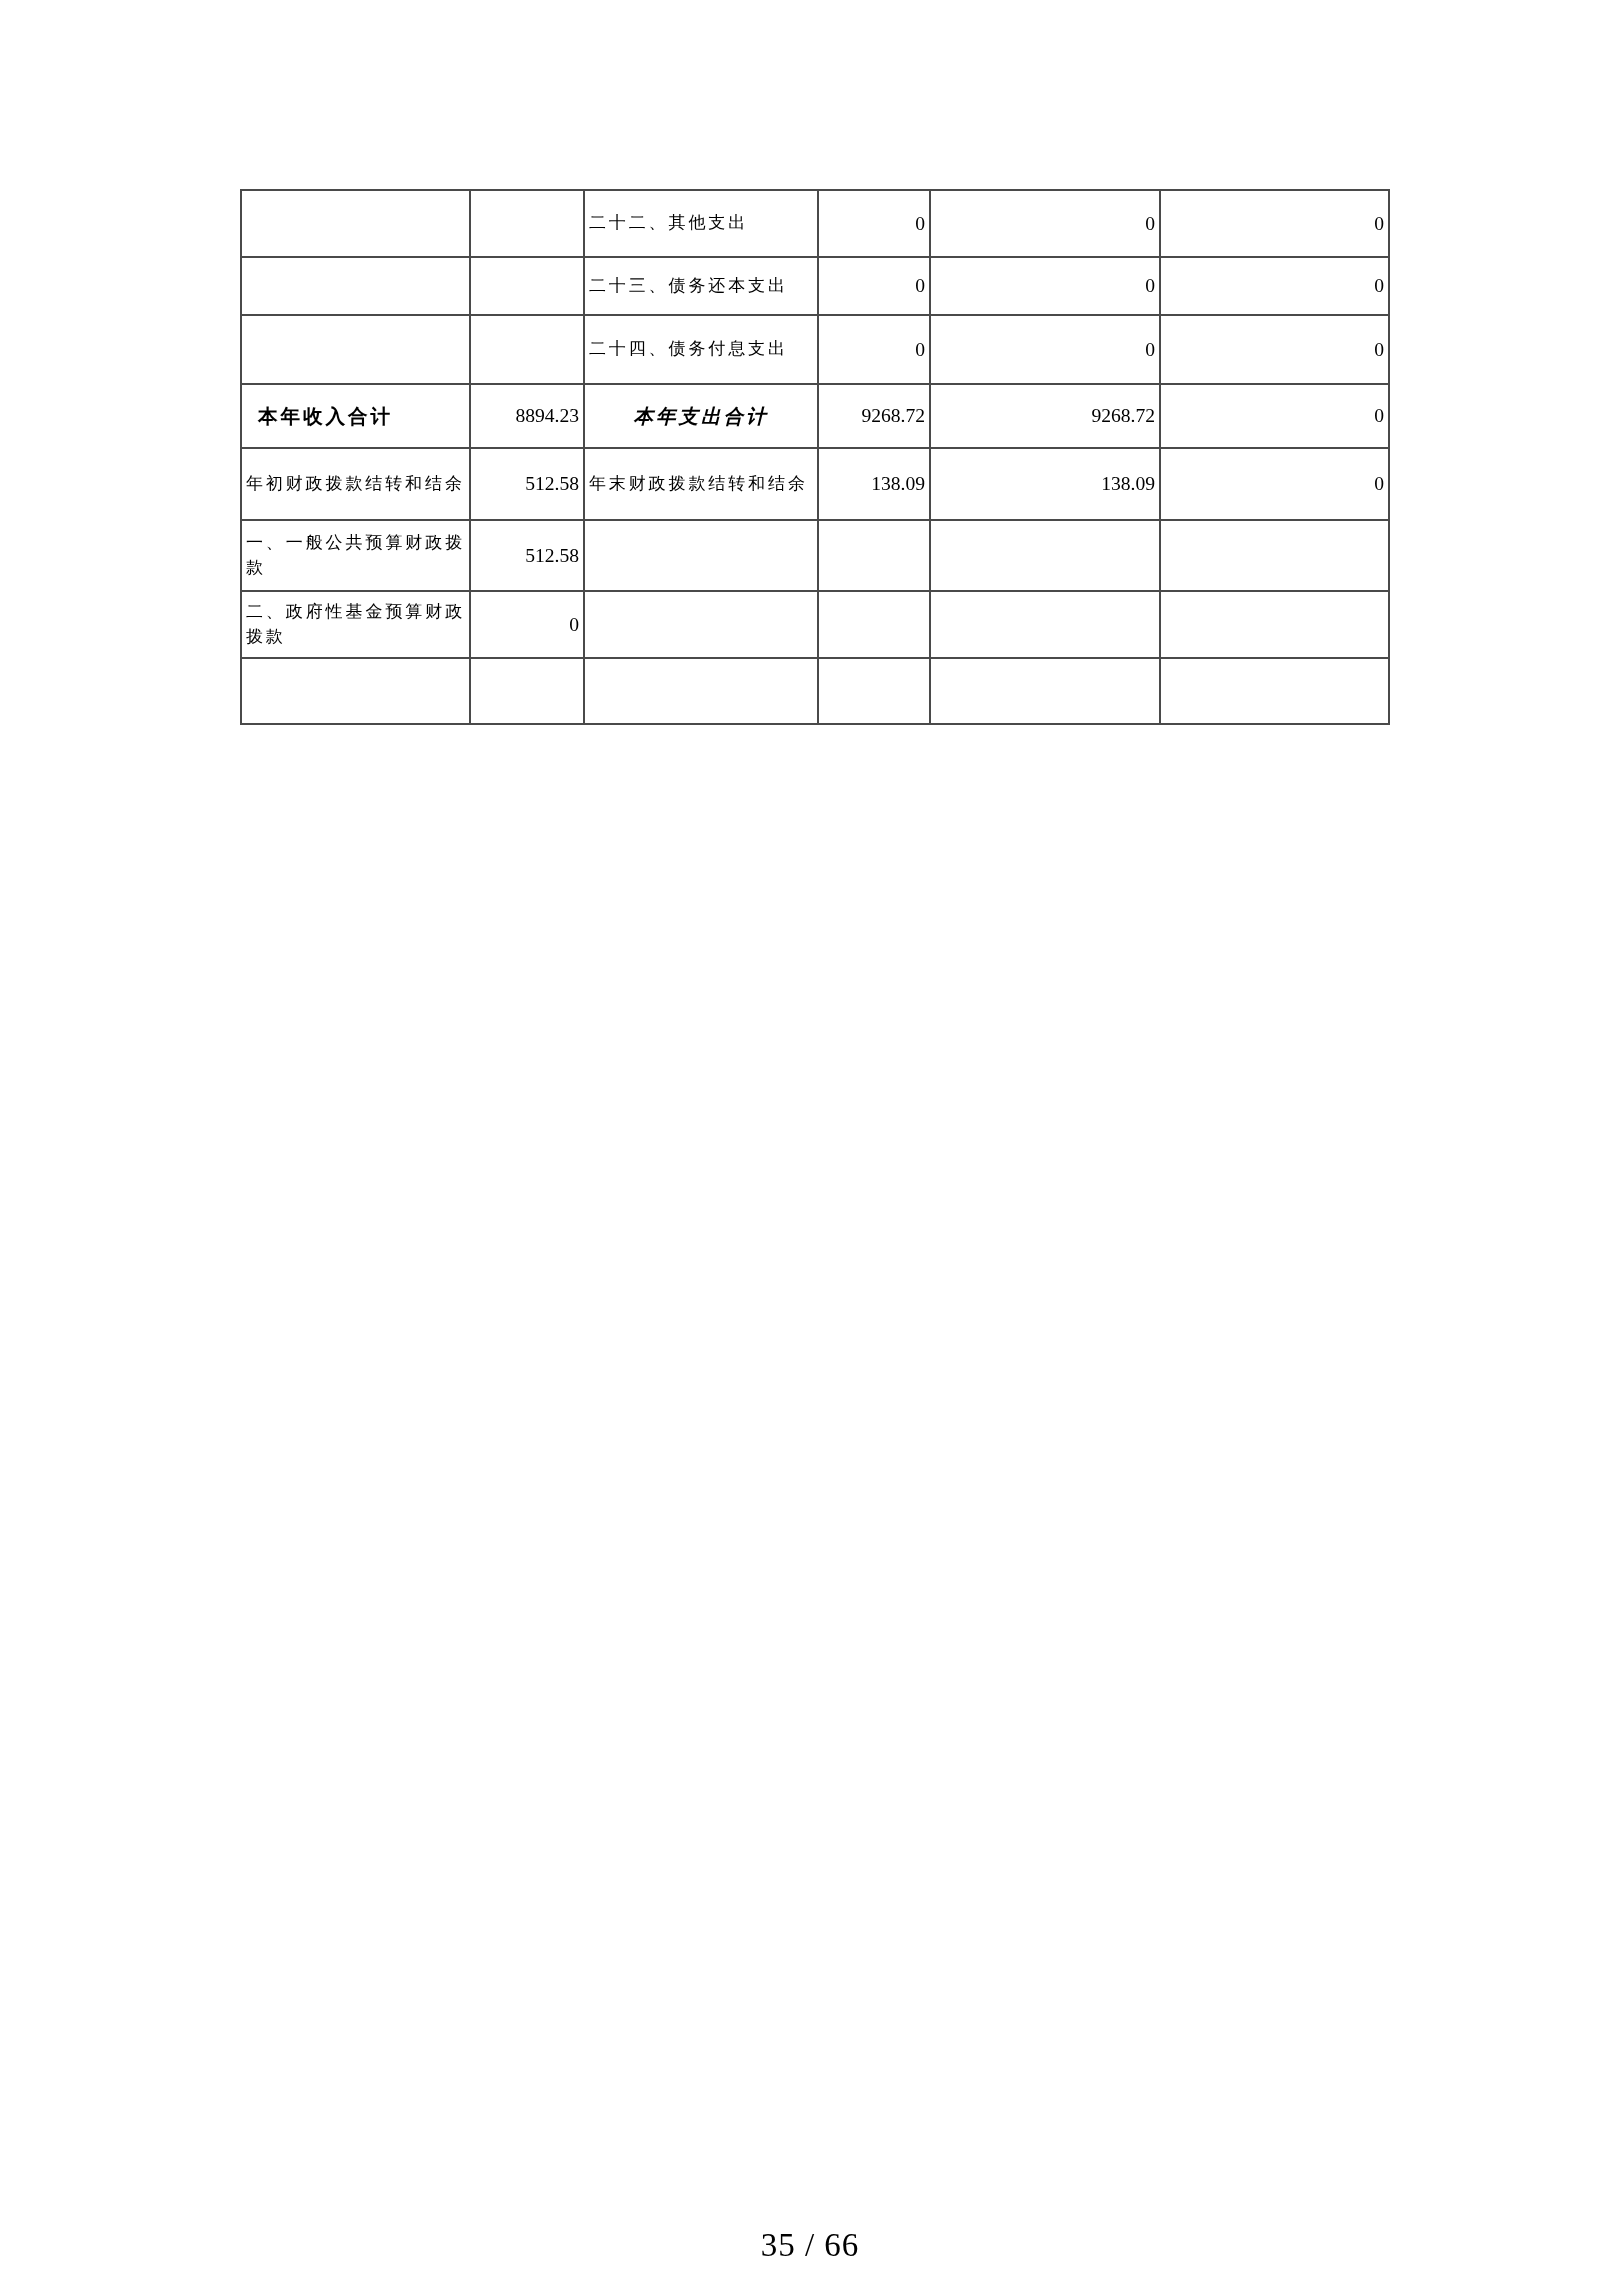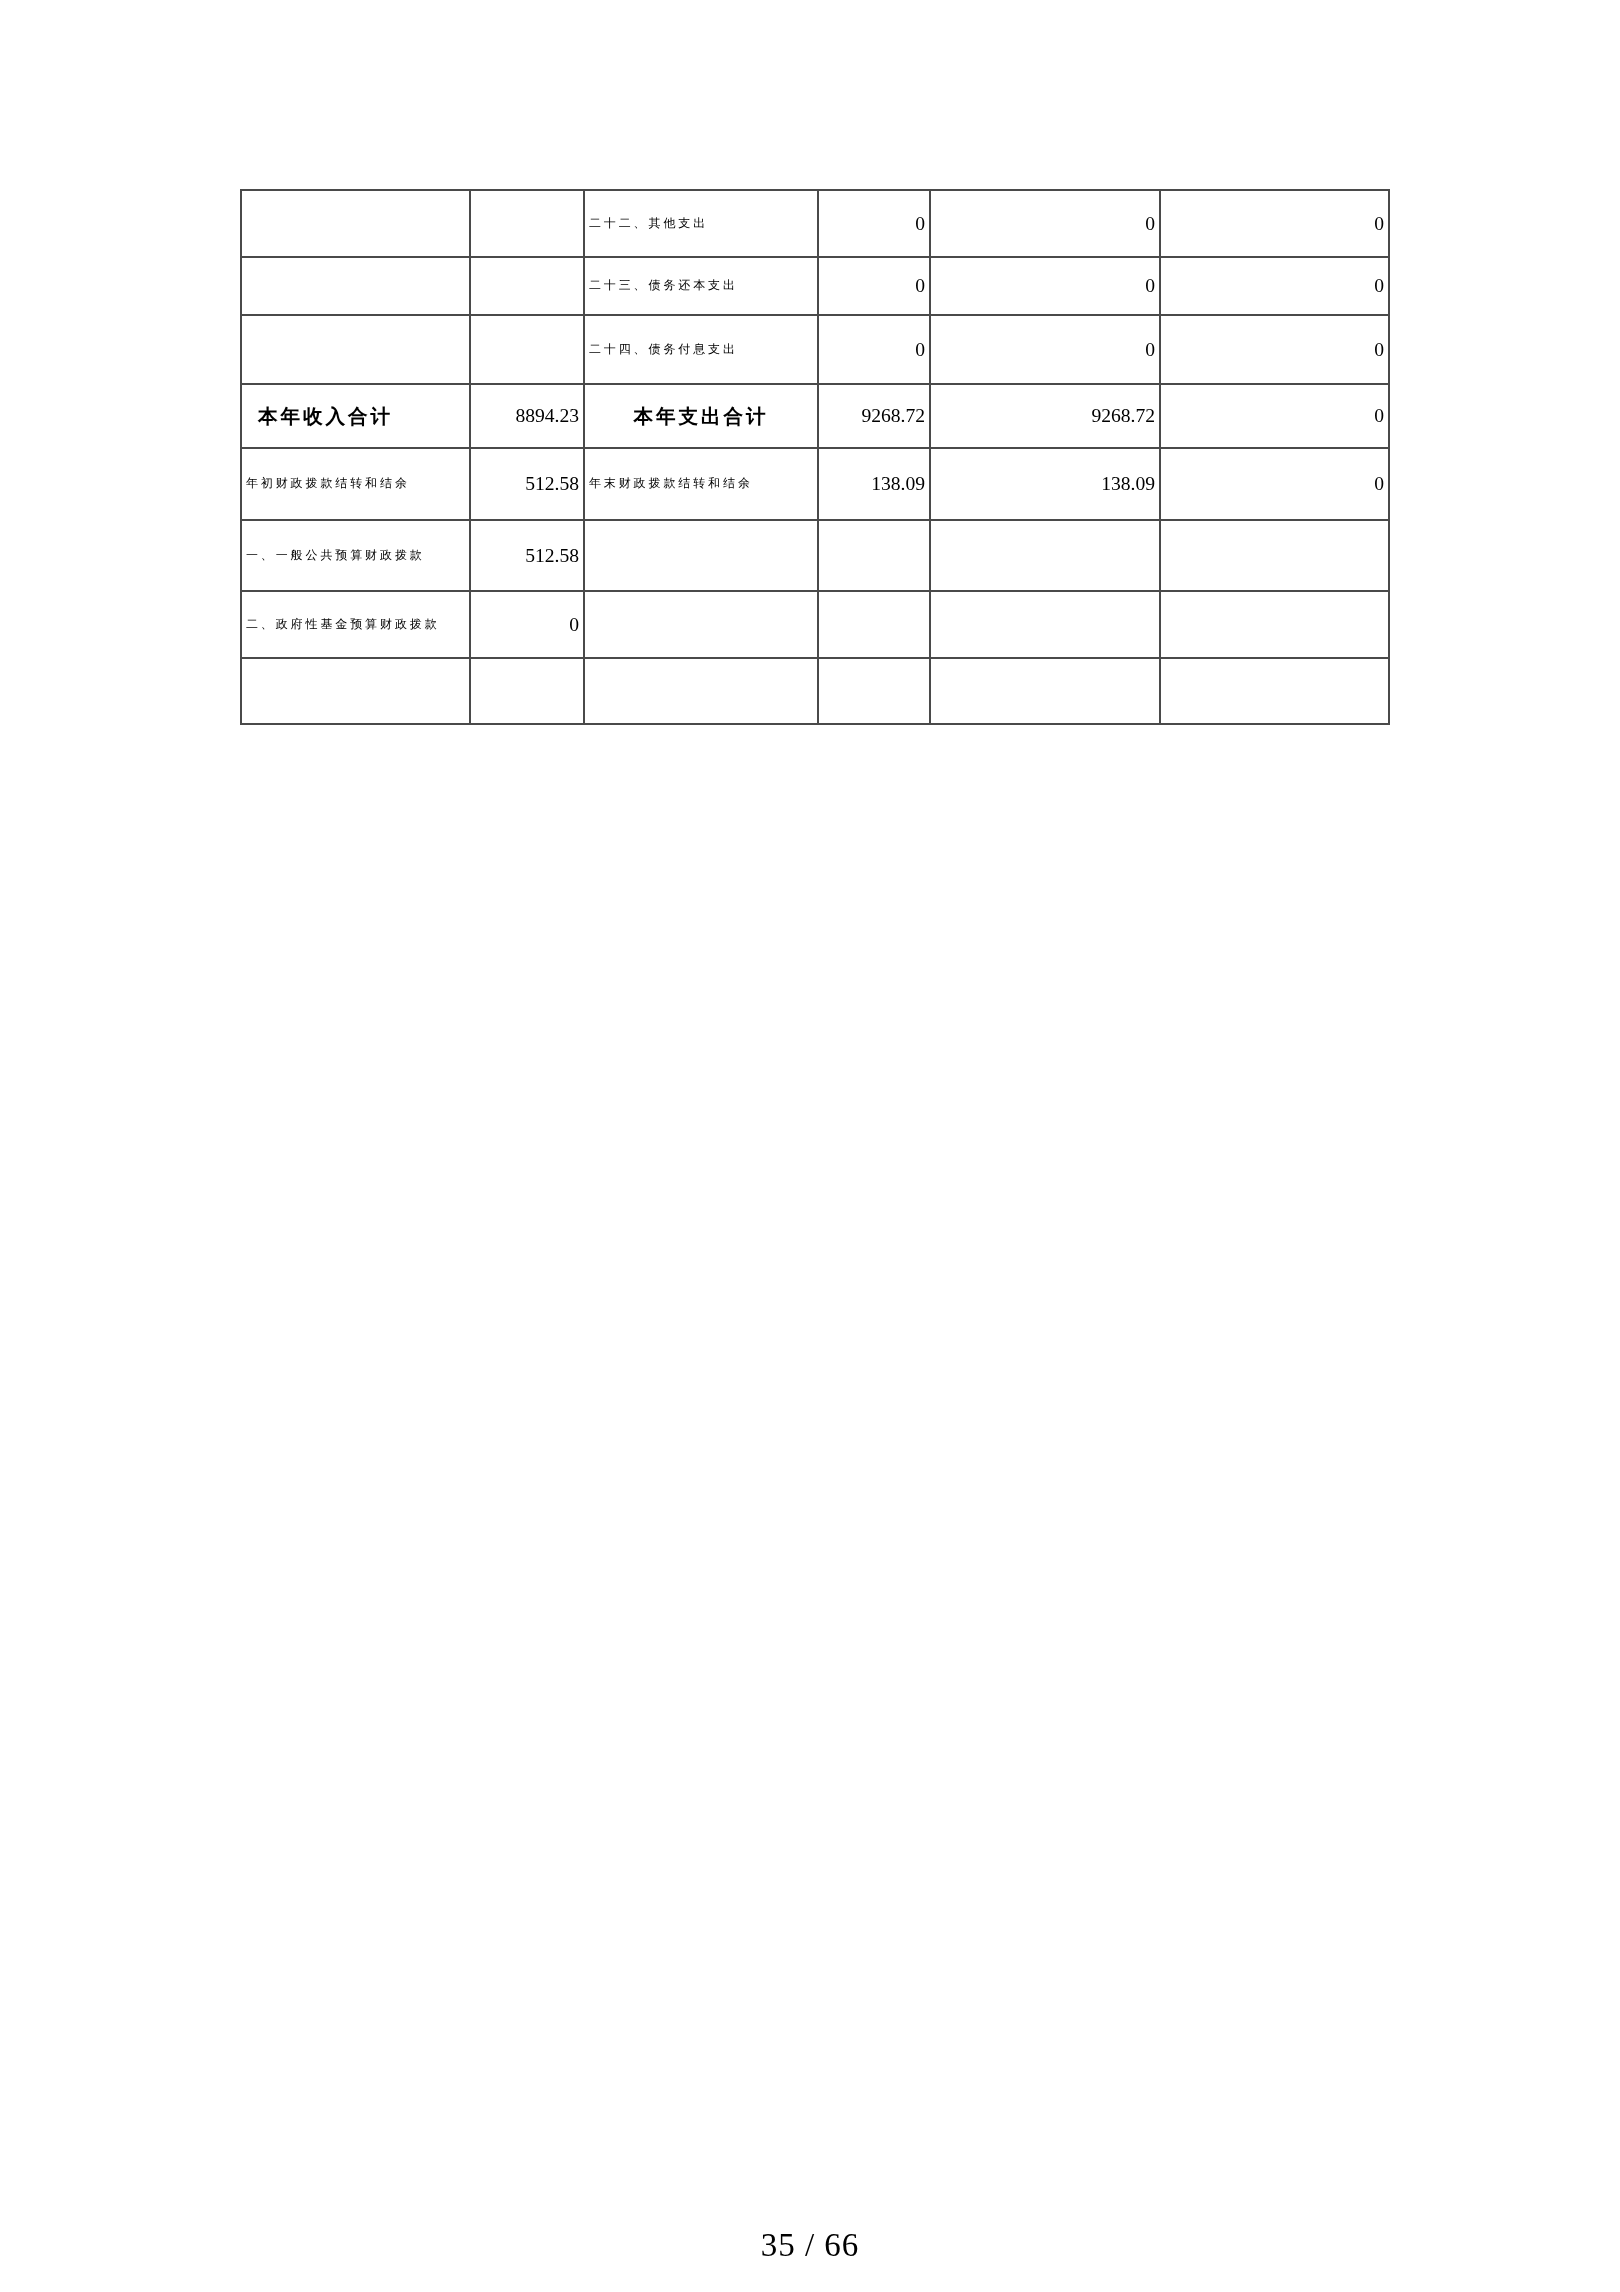--- a/index.html
+++ b/index.html
@@ -19,35 +19,36 @@
     vertical-align:middle;
     overflow:hidden;
     padding:2px 3.9px;
   }
   
   .row-0{height:67px}.row-1{height:58px}.row-2{height:69px}
   .row-3{height:64px}.row-4{height:72px}.row-5{height:71px}
   .row-6{height:67px}.row-7{height:66px}.row-8{height:67px}
 
   td.lbl{
-    font-size:12px;letter-spacing:2.9px;line-height:1.42;
+    font-size:17px;letter-spacing:2.9px;line-height:1.42;
     text-align:justify;text-justify:inter-character;
     padding-left:6.9px;padding-right:3.9px;
   }
   td.num{
     font-size:19.6px;letter-spacing:0;
     text-align:right;padding-right:4.9px;
   }
   td.bold{
     font-weight:bold;font-size:19.6px;letter-spacing:2.9px;
     text-align:left;padding-left:6.9px;
   }
   td.boldc{
     font-weight:bold;font-size:19.6px;letter-spacing:2.9px;
     text-align:center;
+    font-style:italic;
   }
   td.empty{}
 
   .footer{
     position:absolute;left:0;top:2227px;width:1620px;
     text-align:center;font-size:33px;letter-spacing:1px;
     font-family:"Liberation Serif","DejaVu Serif",serif;color:#000;
   }
 </style>
 </head>

